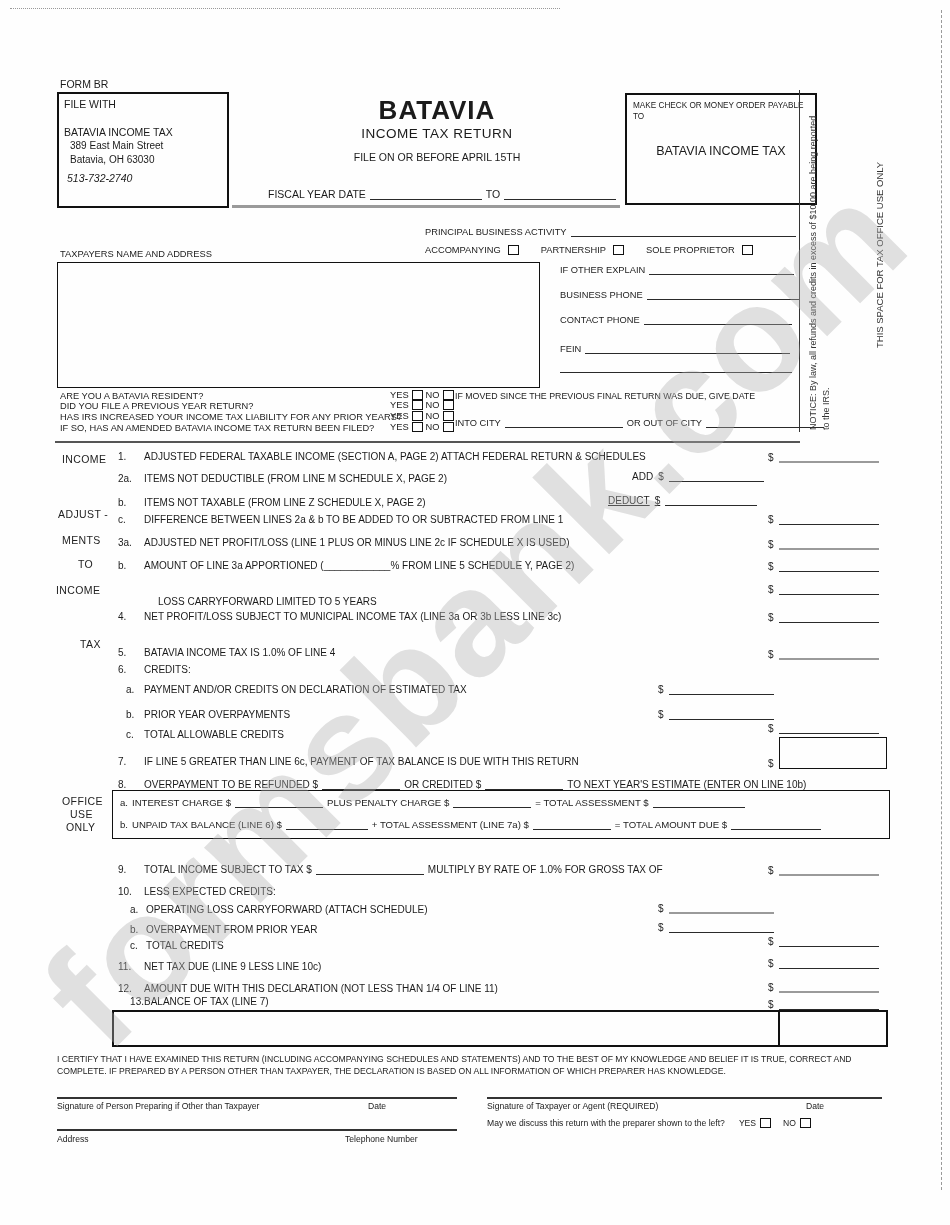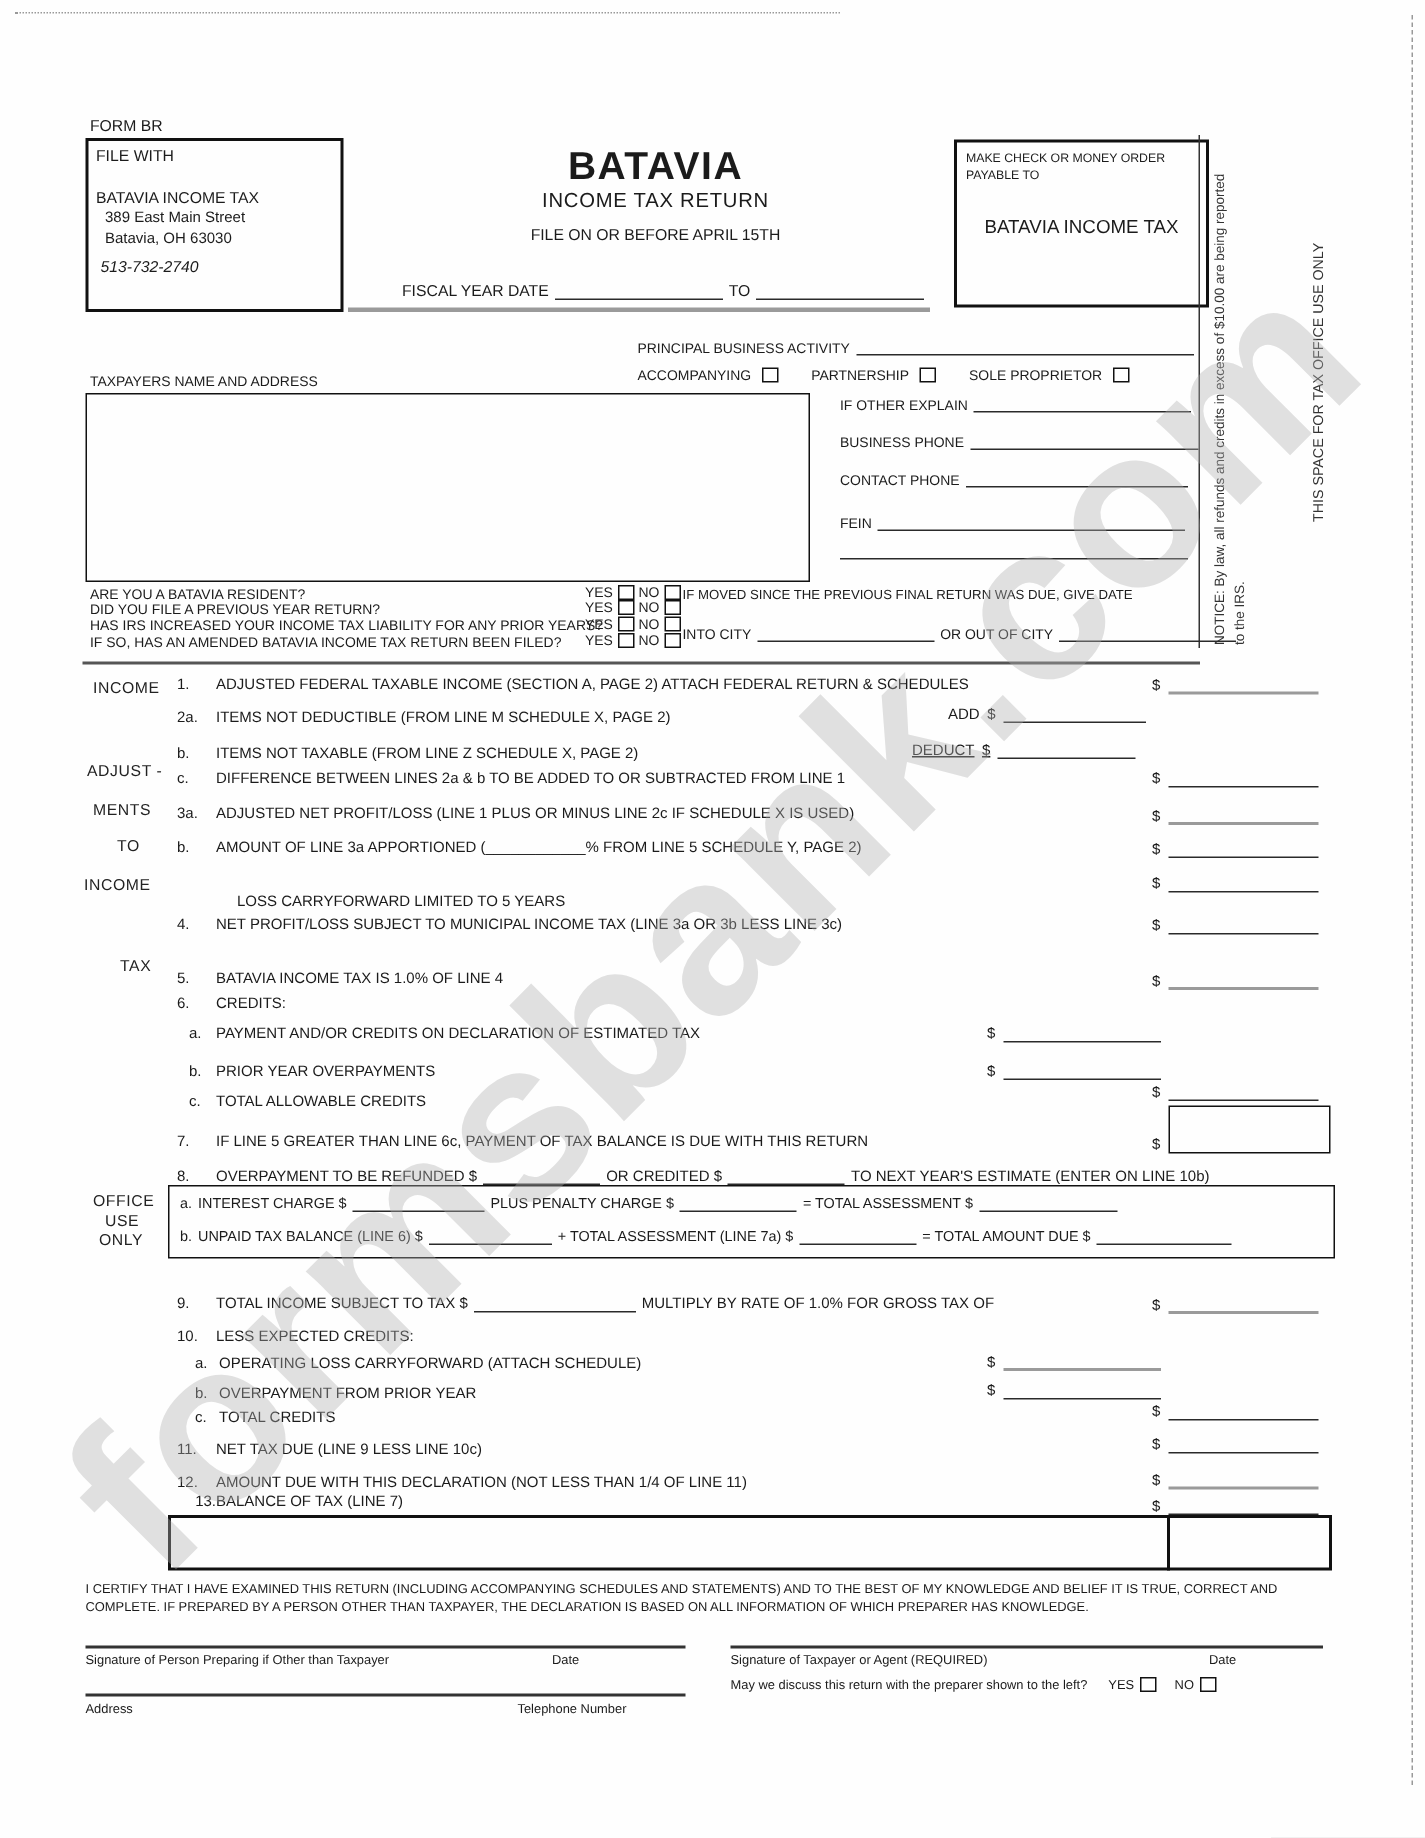--- a/index.html
+++ b/index.html
@@ -56,21 +56,21 @@
   <div class="abs" style="left:287px;top:151px;width:300px;text-align:center;font-size:10.5px;">FILE ON OR BEFORE APRIL 15TH</div>
 
   <div class="abs flex" style="left:268px;top:188px;font-size:10.5px;">
     <span>FISCAL YEAR DATE</span>
     <span class="ul" style="width:112px;"></span>
     <span>TO</span>
     <span class="ul" style="width:112px;"></span>
   </div>
   <div class="abs" style="left:232px;top:205px;width:388px;border-top:3px solid #9a9a9a;"></div>
 
-  <div class="box" style="left:625px;top:93px;width:170px;height:112px;margin-left:11px;">
+  <div class="box" style="left:625px;top:93px;width:192px;height:112px;">
     <div style="padding:6px 6px 0 6px;font-size:8.2px;line-height:1.3;white-space:normal;">MAKE CHECK OR MONEY ORDER PAYABLE TO</div>
     <div style="margin-top:22px;text-align:center;font-size:12.5px;">BATAVIA INCOME TAX</div>
   </div>
 
   <div class="vline" style="left:799px;top:90px;height:342px;"></div>
   <div class="vert" style="left:808px;top:430px;width:336px;">NOTICE:  By law, all refunds and credits in excess of $10.00 are being reported</div>
   <div class="vert" style="left:821px;top:430px;width:336px;">to the IRS.</div>
   <div class="vert" style="left:874px;top:348px;width:190px;font-size:9.5px;">THIS SPACE FOR TAX OFFICE USE ONLY</div>
 
   <div class="abs flex" style="left:425px;top:226px;font-size:9.3px;">

